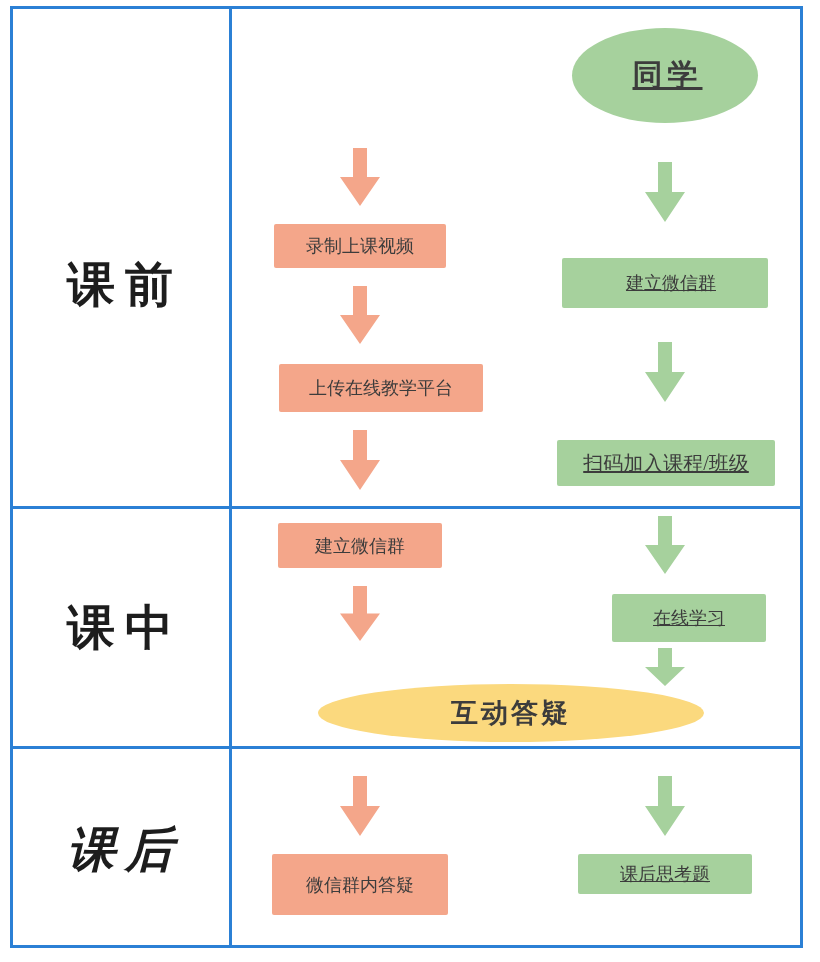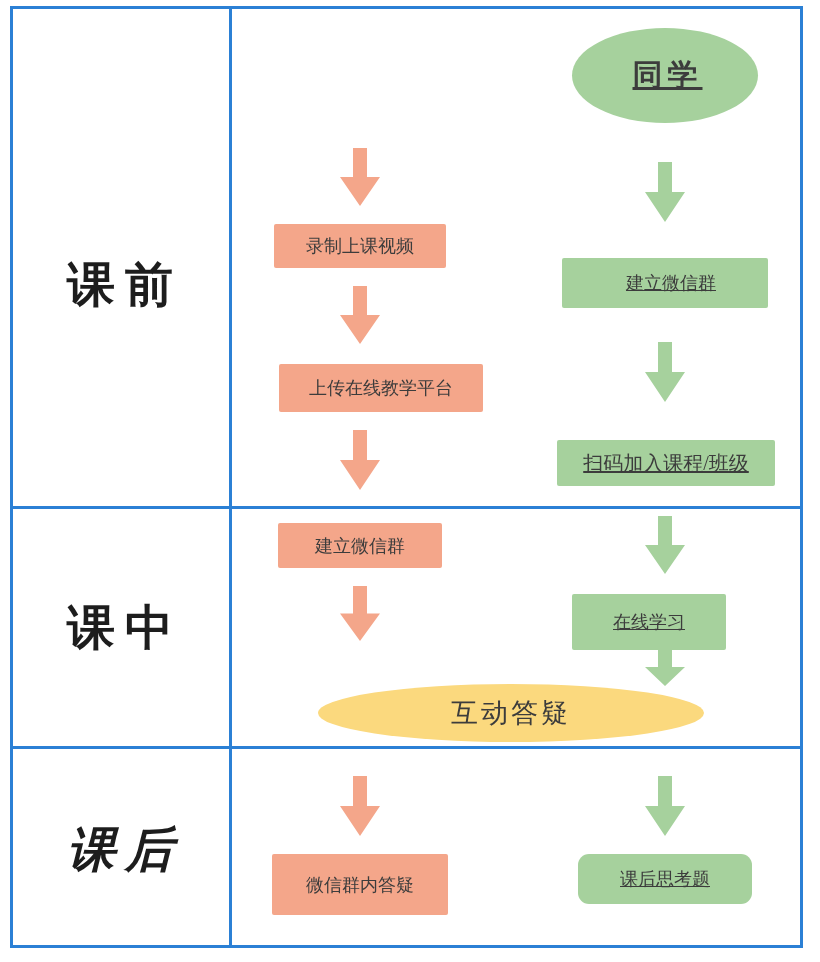--- a/index.html
+++ b/index.html
@@ -50,21 +50,21 @@
   .box{font-size:18px;border-radius:2px;}
   .teacher-fill{background:var(--teacher);}
   .student-fill{background:var(--student);text-decoration:underline;}
   .qa-fill{background:var(--qa);}
   .start-label{font-size:30px;}
   .teacher-start{color:var(--teacher-label);}
   .arrow{position:absolute;}
   .arrow svg{display:block;width:100%;height:100%;}
   .arrow-teacher{color:var(--teacher);}
   .arrow-student{color:var(--student);}
-  .qa-ellipse{font-size:27px;font-weight:normal;letter-spacing:3px;border-radius:50%;}
+  .qa-ellipse{font-size:27px;font-weight:bold;letter-spacing:3px;border-radius:50%;}
 </style>
 </head>
 <body>
 
 <div class="stage">
 
   <div class="frame"></div>
   <div class="vline"></div>
   <div class="hline h1"></div>
   <div class="hline h2"></div>
@@ -129,31 +129,31 @@
   </div>
 
   <div class="node box student-fill" style="left:557px;top:440px;width:218px;height:46px;font-size:20px;">扫码加入课程/班级</div>
 
   <div class="arrow arrow-student" style="left:645px;top:516px;width:40px;height:58px;">
     <svg viewBox="0 0 40 60" preserveAspectRatio="none">
         <polygon points="13,0 27,0 27,30 40,30 20,60 0,30 13,30" fill="currentColor"></polygon>
       </svg>
   </div>
 
-  <div class="node box student-fill" style="left:572px;top:594px;width:154px;height:56px;">在线学习</div>
+  <div class="node box student-fill" style="left:612px;top:594px;width:154px;height:48px;">在线学习</div>
 
   <div class="arrow arrow-student" style="left:645px;top:648px;width:40px;height:38px;">
     <svg viewBox="0 0 40 60" preserveAspectRatio="none">
         <polygon points="13,0 27,0 27,30 40,30 20,60 0,30 13,30" fill="currentColor"></polygon>
       </svg>
   </div>
 
   <div class="arrow arrow-student" style="left:645px;top:776px;width:40px;height:60px;">
     <svg viewBox="0 0 40 60" preserveAspectRatio="none">
         <polygon points="13,0 27,0 27,30 40,30 20,60 0,30 13,30" fill="currentColor"></polygon>
       </svg>
   </div>
 
-  <div class="node box student-fill" style="left:578px;top:854px;width:174px;height:50px;border-radius:11px;">课后思考题</div>
+  <div class="node box student-fill" style="left:578px;top:854px;width:174px;height:40px;">课后思考题</div>
 
   <div class="node qa-ellipse qa-fill" style="left:318px;top:684px;width:386px;height:58px;">互动答疑</div>
 
 </div>
 
 </body></html>

